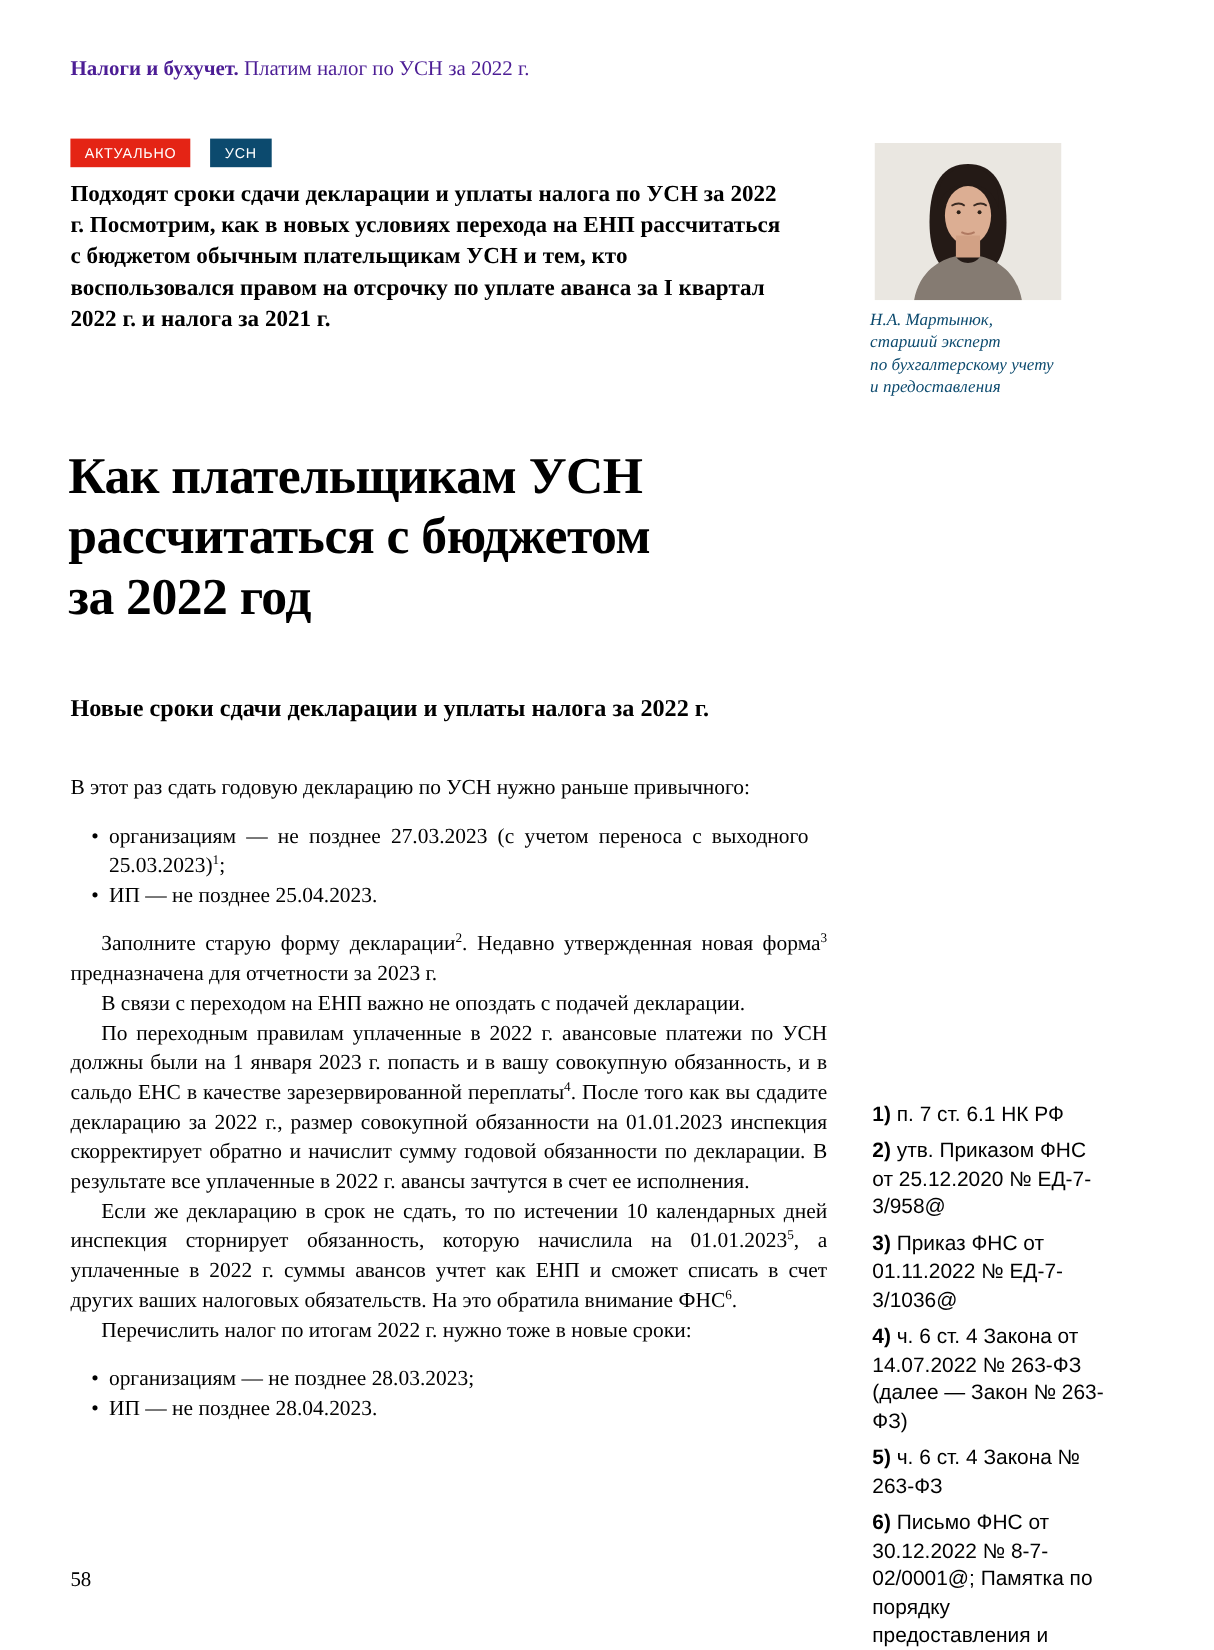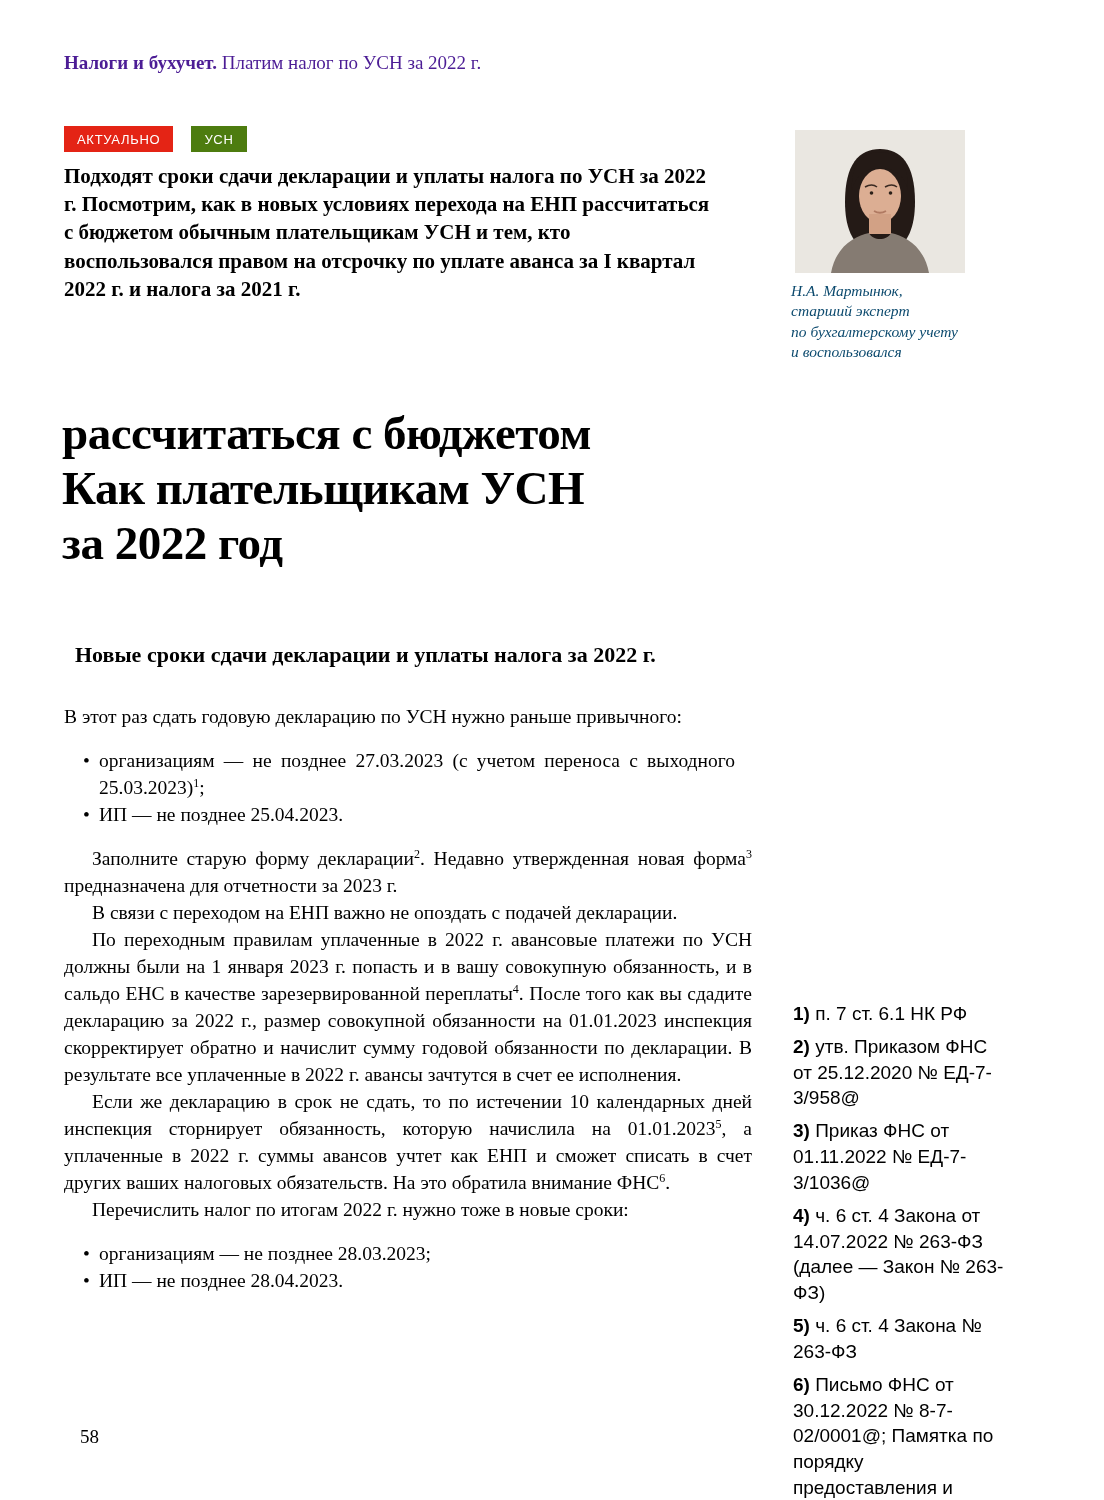--- a/index.html
+++ b/index.html
@@ -9,21 +9,21 @@
   }
   
   .running-header { position:absolute; left:64px; top:52px; font-size:19px; color:#4c1d95; }
   .running-header .brand { font-weight:bold; }
   
   .badges { position:absolute; left:64px; top:126px; display:flex; gap:18px;
             font-family:"Liberation Sans", sans-serif; }
   .badge { color:#fff; font-size:13px; font-weight:normal; letter-spacing:.7px;
            padding:7px 13px 6px 13px; line-height:1; }
   .badge.red { background:#e42415; }
-  .badge.indigo { background:#4d7c0f; }
+  .badge.indigo { background:#0c4a6e; }
   
   .lead { position:absolute; left:64px; top:162px; width:652px;
           font-size:21px; font-weight:bold; line-height:1.345; }
   
   .photo { position:absolute; left:795px; top:130px; width:170px; height:143px; }
   .photo svg { display:block; width:100%; height:100%; }
   .caption { position:absolute; left:791px; top:281px; font-style:italic;
              font-size:15.5px; line-height:1.32; color:#0c4a6e; }
   
   .article-title { position:absolute; left:62px; top:406px; width:760px;
@@ -41,21 +41,21 @@
   .body li::before { content:"\2022"; position:absolute; left:2px; top:0; }
   sup.fnref { font-size:12px; line-height:0; }
   
   .footnotes { position:absolute; left:793px; top:1001px; width:214px;
                font-family:"Liberation Sans", sans-serif; font-size:19px;
                line-height:1.36; color:#000; }
   .fn-item { margin-bottom:7px; }
   .fn-num { font-weight:bold; }
   .fn-link { color:#2d6fb8; text-decoration:none; word-break:break-all; cursor:pointer; }
   
-  .page-number { position:absolute; left:80px; top:1426px; font-size:19px; }
+  .page-number { position:absolute; left:64px; top:1426px; font-size:19px; }
 </style>
 </head>
 <body>
 
 <div class="page">
 
   <div class="running-header"><span class="brand">Налоги и бухучет.</span><span> Платим налог по УСН за 2022 г.</span></div>
 
   <div class="badges">
     <span class="badge red">АКТУАЛЬНО</span>
@@ -77,30 +77,30 @@
       <path d="M79 81 q6 3.5 12 0" stroke="#b07a62" stroke-width="1.8" fill="none"></path>
       <path d="M74 84 L74 104 L96 104 L96 84 Z" fill="#d2a185"></path>
       <path d="M36 143 C41 116 60 106 74 103 C78 111 92 111 96 103 C110 106 129 116 134 143 Z" fill="#857b72"></path>
     </svg>
   </div>
 
   <div class="caption">
     <div>Н.А. Мартынюк,</div>
     <div>старший эксперт</div>
     <div>по бухгалтерскому учету</div>
-    <div>и воспользовался</div>
+    <div>и предоставления</div>
   </div>
 
   <h1 class="article-title" style="margin:0;">
+    <div>Как плательщикам УСН</div>
     <div>рассчитаться с бюджетом</div>
-    <div>Как плательщикам УСН</div>
     <div>за 2022 год</div>
   </h1>
 
-  <h2 class="section-heading" style="margin:11px;">Новые сроки сдачи декларации и уплаты налога за 2022 г.</h2>
+  <h2 class="section-heading" style="margin:0;">Новые сроки сдачи декларации и уплаты налога за 2022 г.</h2>
 
   <div class="body">
     <p>В этот раз сдать годовую декларацию по УСН нужно раньше привычного:</p>
     <ul>
       <li><span>организациям — не позднее 27.03.2023 (с учетом переноса с выходного 25.03.2023)</span><sup class="fnref">1</sup><span>;</span></li>
       <li><span>ИП — не позднее 25.04.2023.</span></li>
     </ul>
     <p class="indent"><span>Заполните старую форму декларации</span><sup class="fnref">2</sup><span>. Недавно утвержденная новая форма</span><sup class="fnref">3</sup><span> предназначена для отчетности за 2023 г.</span></p>
     <p class="indent">В связи с переходом на ЕНП важно не опоздать с подачей декларации.</p>
     <p class="indent"><span>По переходным правилам уплаченные в 2022 г. авансовые платежи по УСН должны были на 1 января 2023 г. попасть и в вашу совокупную обязанность, и в сальдо ЕНС в качестве зарезервированной переплаты</span><sup class="fnref">4</sup><span>. После того как вы сдадите декларацию за 2022 г., размер совокупной обязанности на 01.01.2023 инспекция скорректирует обратно и начислит сумму годовой обязанности по декларации. В результате все уплаченные в 2022 г. авансы зачтутся в счет ее исполнения.</span></p>

